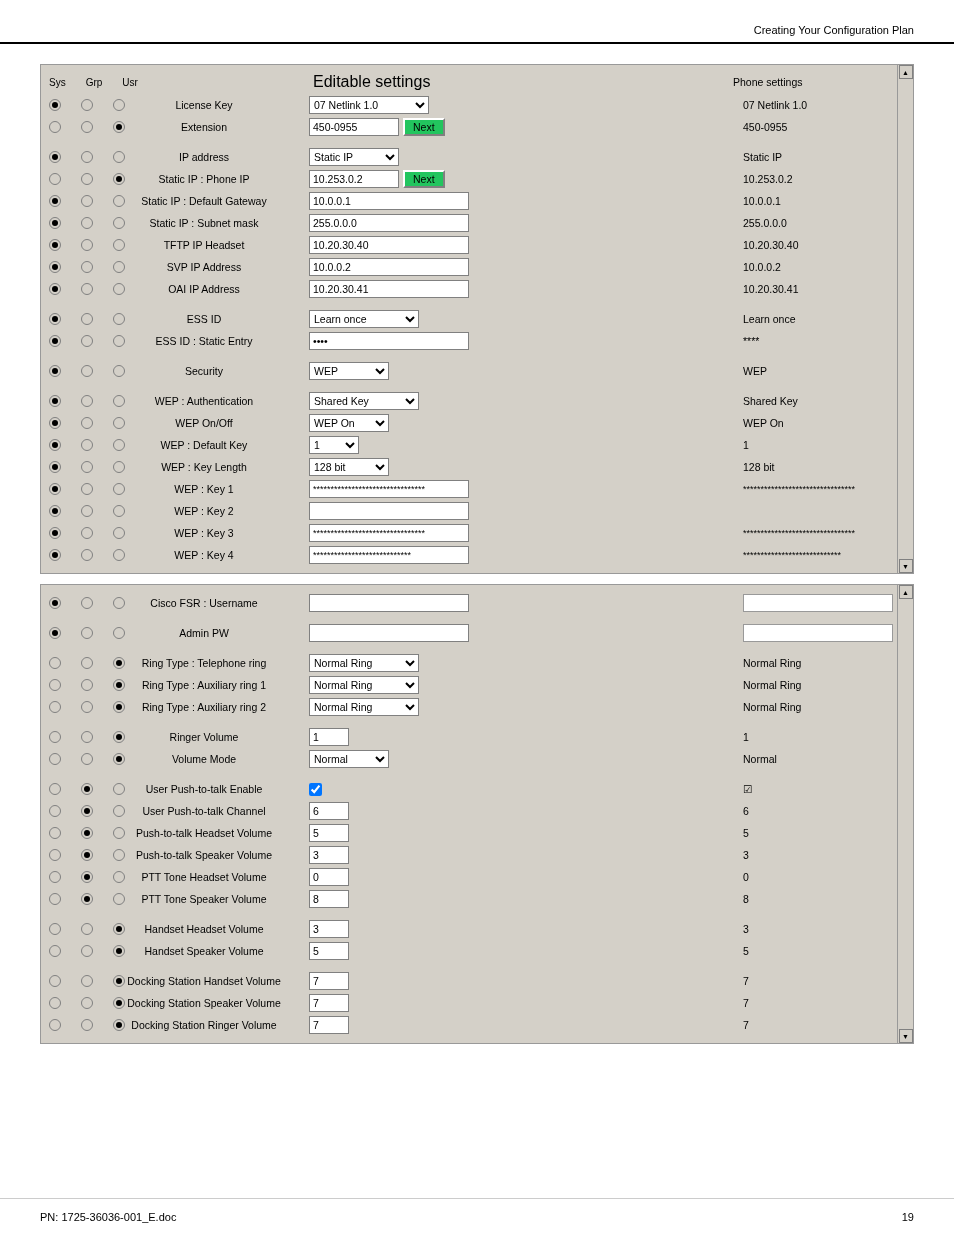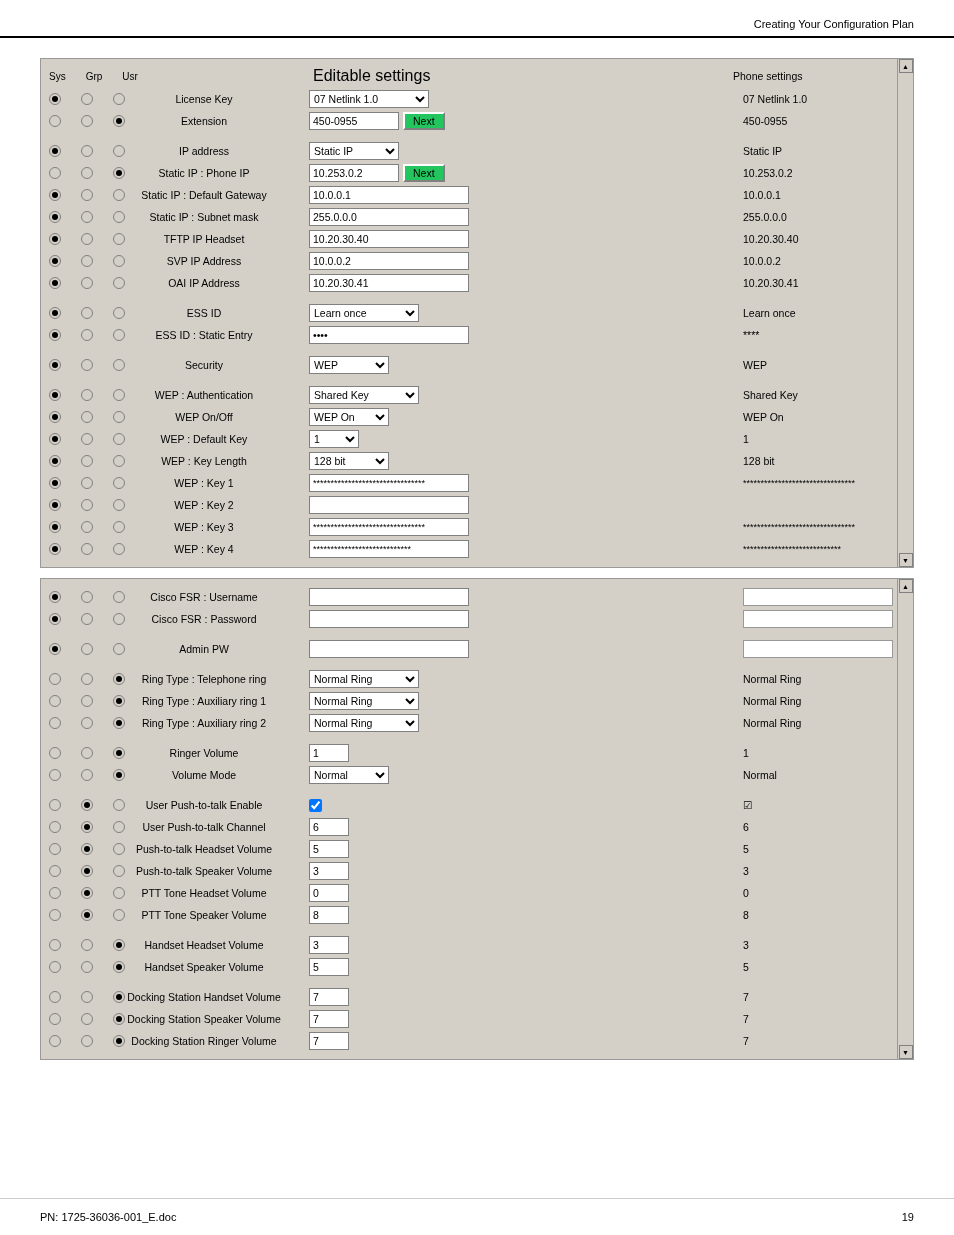--- a/index.html
+++ b/index.html
@@ -9,21 +9,21 @@
       font-size: 11px;
       color: #000;
       width: 954px;
       min-height: 1235px;
       position: relative;
     }
 
     .page-header {
       display: flex;
       justify-content: flex-end;
-      padding: 18px 40px 6px 40px;
+      padding: 24px 40px 6px 40px;
       border-bottom: 2px solid #000;
       margin-bottom: 10px;
     }
 
     .page-footer {
       display: flex;
       justify-content: space-between;
       padding: 12px 40px;
       border-top: 1px solid #ccc;
       margin-top: 10px;
@@ -518,32 +518,20 @@
             <div class="radio-btn"></div>
             <div class="radio-btn"></div>
           </div>
           <div class="field-label">Cisco FSR : Username</div>
           <div class="field-value-area">
             <input class="text-input text-input-wide" value="" style="">
           </div>
           <div class="phone-settings" style="background:#fff; border:1px solid #999; height:18px; width:140px;"></div>
         </div>
 
-        <div class="config-row">
-          <div class="radio-group">
-            <div class="radio-btn selected"></div>
-            <div class="radio-btn"></div>
-            <div class="radio-btn"></div>
-          </div>
-          <div class="field-label">Cisco FSR : Password</div>
-          <div class="field-value-area">
-            <input class="text-input text-input-wide" type="password" value="" style="">
-          </div>
-          <div class="phone-settings" style="background:#fff; border:1px solid #999; height:18px; width:140px;"></div>
-        </div>
 
         <div class="spacer-row"></div>
 
         <div class="config-row">
           <div class="radio-group">
             <div class="radio-btn selected"></div>
             <div class="radio-btn"></div>
             <div class="radio-btn"></div>
           </div>
           <div class="field-label">Admin PW</div>

